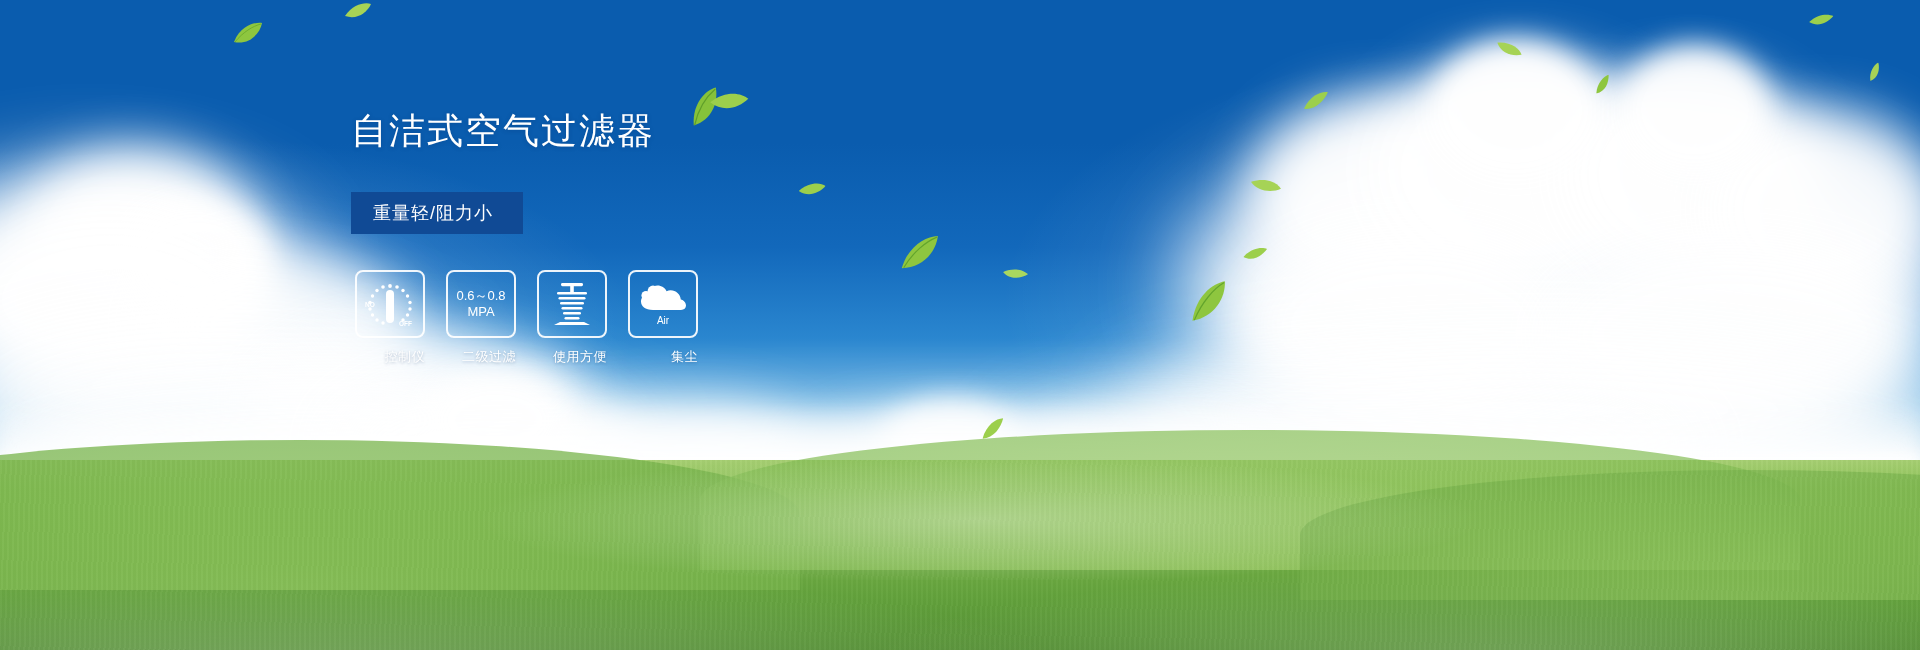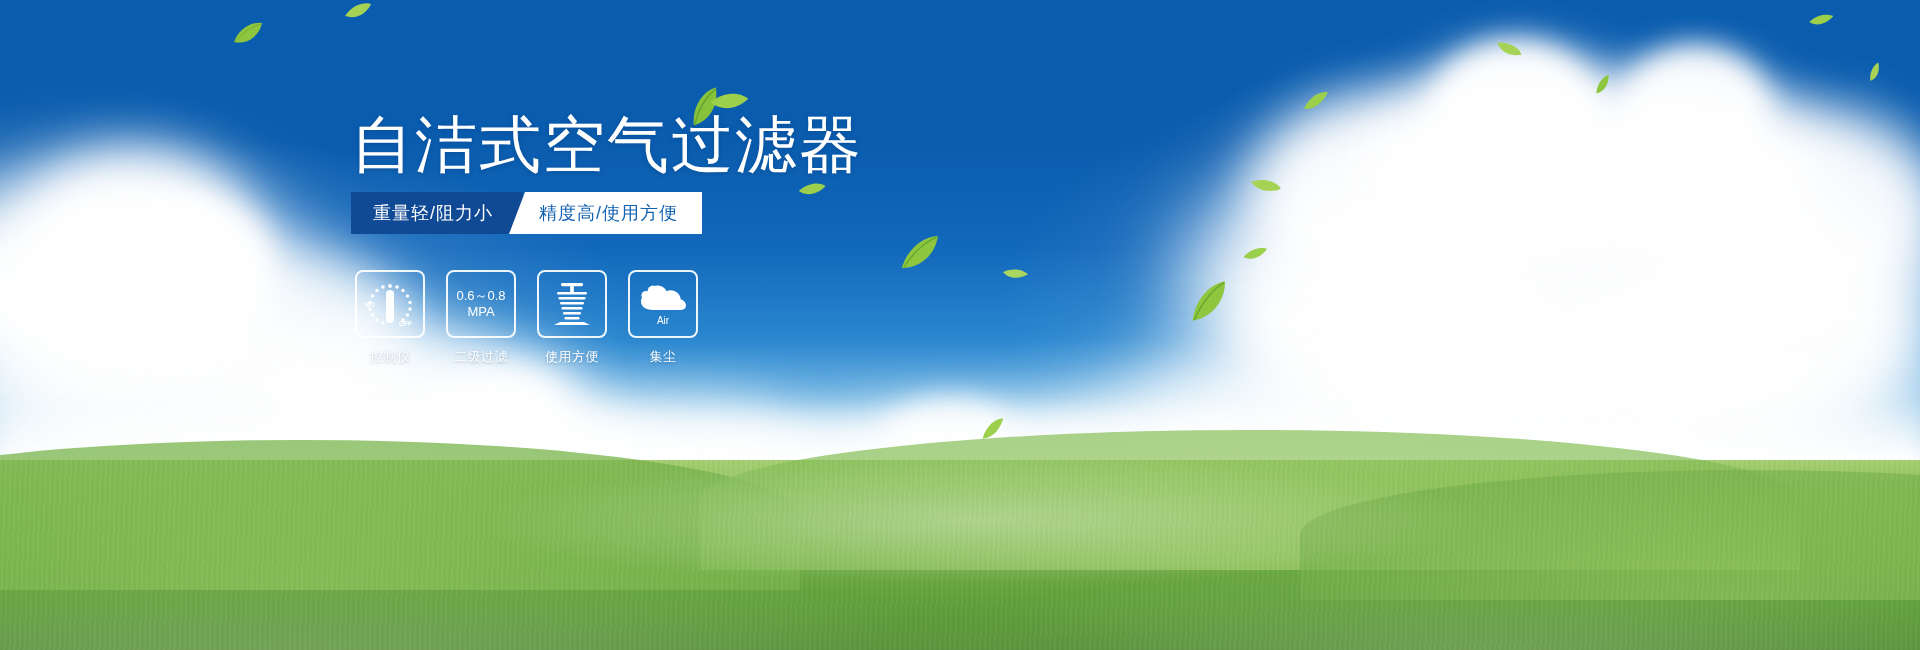--- a/index.html
+++ b/index.html
@@ -54,21 +54,21 @@
   }
 
   
   .leaf{position:absolute;}
 
   
   .content{position:absolute;left:0;top:0;width:1920px;height:650px;}
 
   .title{
     position:absolute;left:351px;top:112px;
-    font-size:62px;line-height:1.05;letter-spacing:2px;
+    font-size:36px;line-height:1.05;letter-spacing:2px;
     color:#ffffff;white-space:nowrap;
     font-family:"DejaVu Sans","Liberation Sans",sans-serif;
     font-weight:300;
     text-shadow:0 1px 4px rgba(0,40,90,0.25);
   }
 
   .tags{position:absolute;left:351px;top:192px;display:flex;align-items:stretch;height:42px;}
   .tag{
     display:flex;align-items:center;justify-content:center;
     font-size:18px;letter-spacing:1px;white-space:nowrap;
@@ -79,21 +79,21 @@
     padding-right:30px;
   }
   .tag-light{
     background:#ffffff;color:#1262b0;
     margin-left:-14px;
     clip-path:polygon(16px 0,100% 0,100% 100%,0 100%);
     padding-left:30px;padding-right:24px;
   }
 
   .features{position:absolute;left:355px;top:270px;display:flex;gap:21px;}
-  .feature{width:70px;display:flex;flex-direction:column;align-items:center;}
+  .feature{width:70px;display:flex;flex-direction:column;align-items:flex-end;}
   .fbox{
     width:70px;height:68px;border:2px solid rgba(255,255,255,0.92);
     border-radius:8px;display:flex;flex-direction:column;
     align-items:center;justify-content:center;
     color:#ffffff;font-size:13px;line-height:1.25;text-align:center;
     box-sizing:border-box;
   }
   .fbox .ftxt{white-space:nowrap;}
   .flabel{
     margin-top:10px;color:#ffffff;font-size:13px;white-space:nowrap;letter-spacing:.5px;
@@ -205,21 +205,20 @@
         <path d="M0 15 C8 3 19 0 26 2 C21 10 11 18 0 15 Z" fill="#9ccf4c"></path>
       </svg>
   </div>
 
   <div class="content">
 
     <div class="title">自洁式空气过滤器</div>
 
     <div class="tags">
       <div class="tag tag-dark">重量轻/阻力小</div>
-      <div class="tag tag-light">精度高/使用方便</div>
     </div>
 
     <div class="features">
 
       <div class="feature">
         <div class="fbox">
           <svg width="54" height="52" viewBox="0 0 54 52">
             <g fill="#ffffff">
               <circle cx="27" cy="8" r="1.9"></circle>
                 <circle cx="20" cy="9" r="1.8"></circle>

